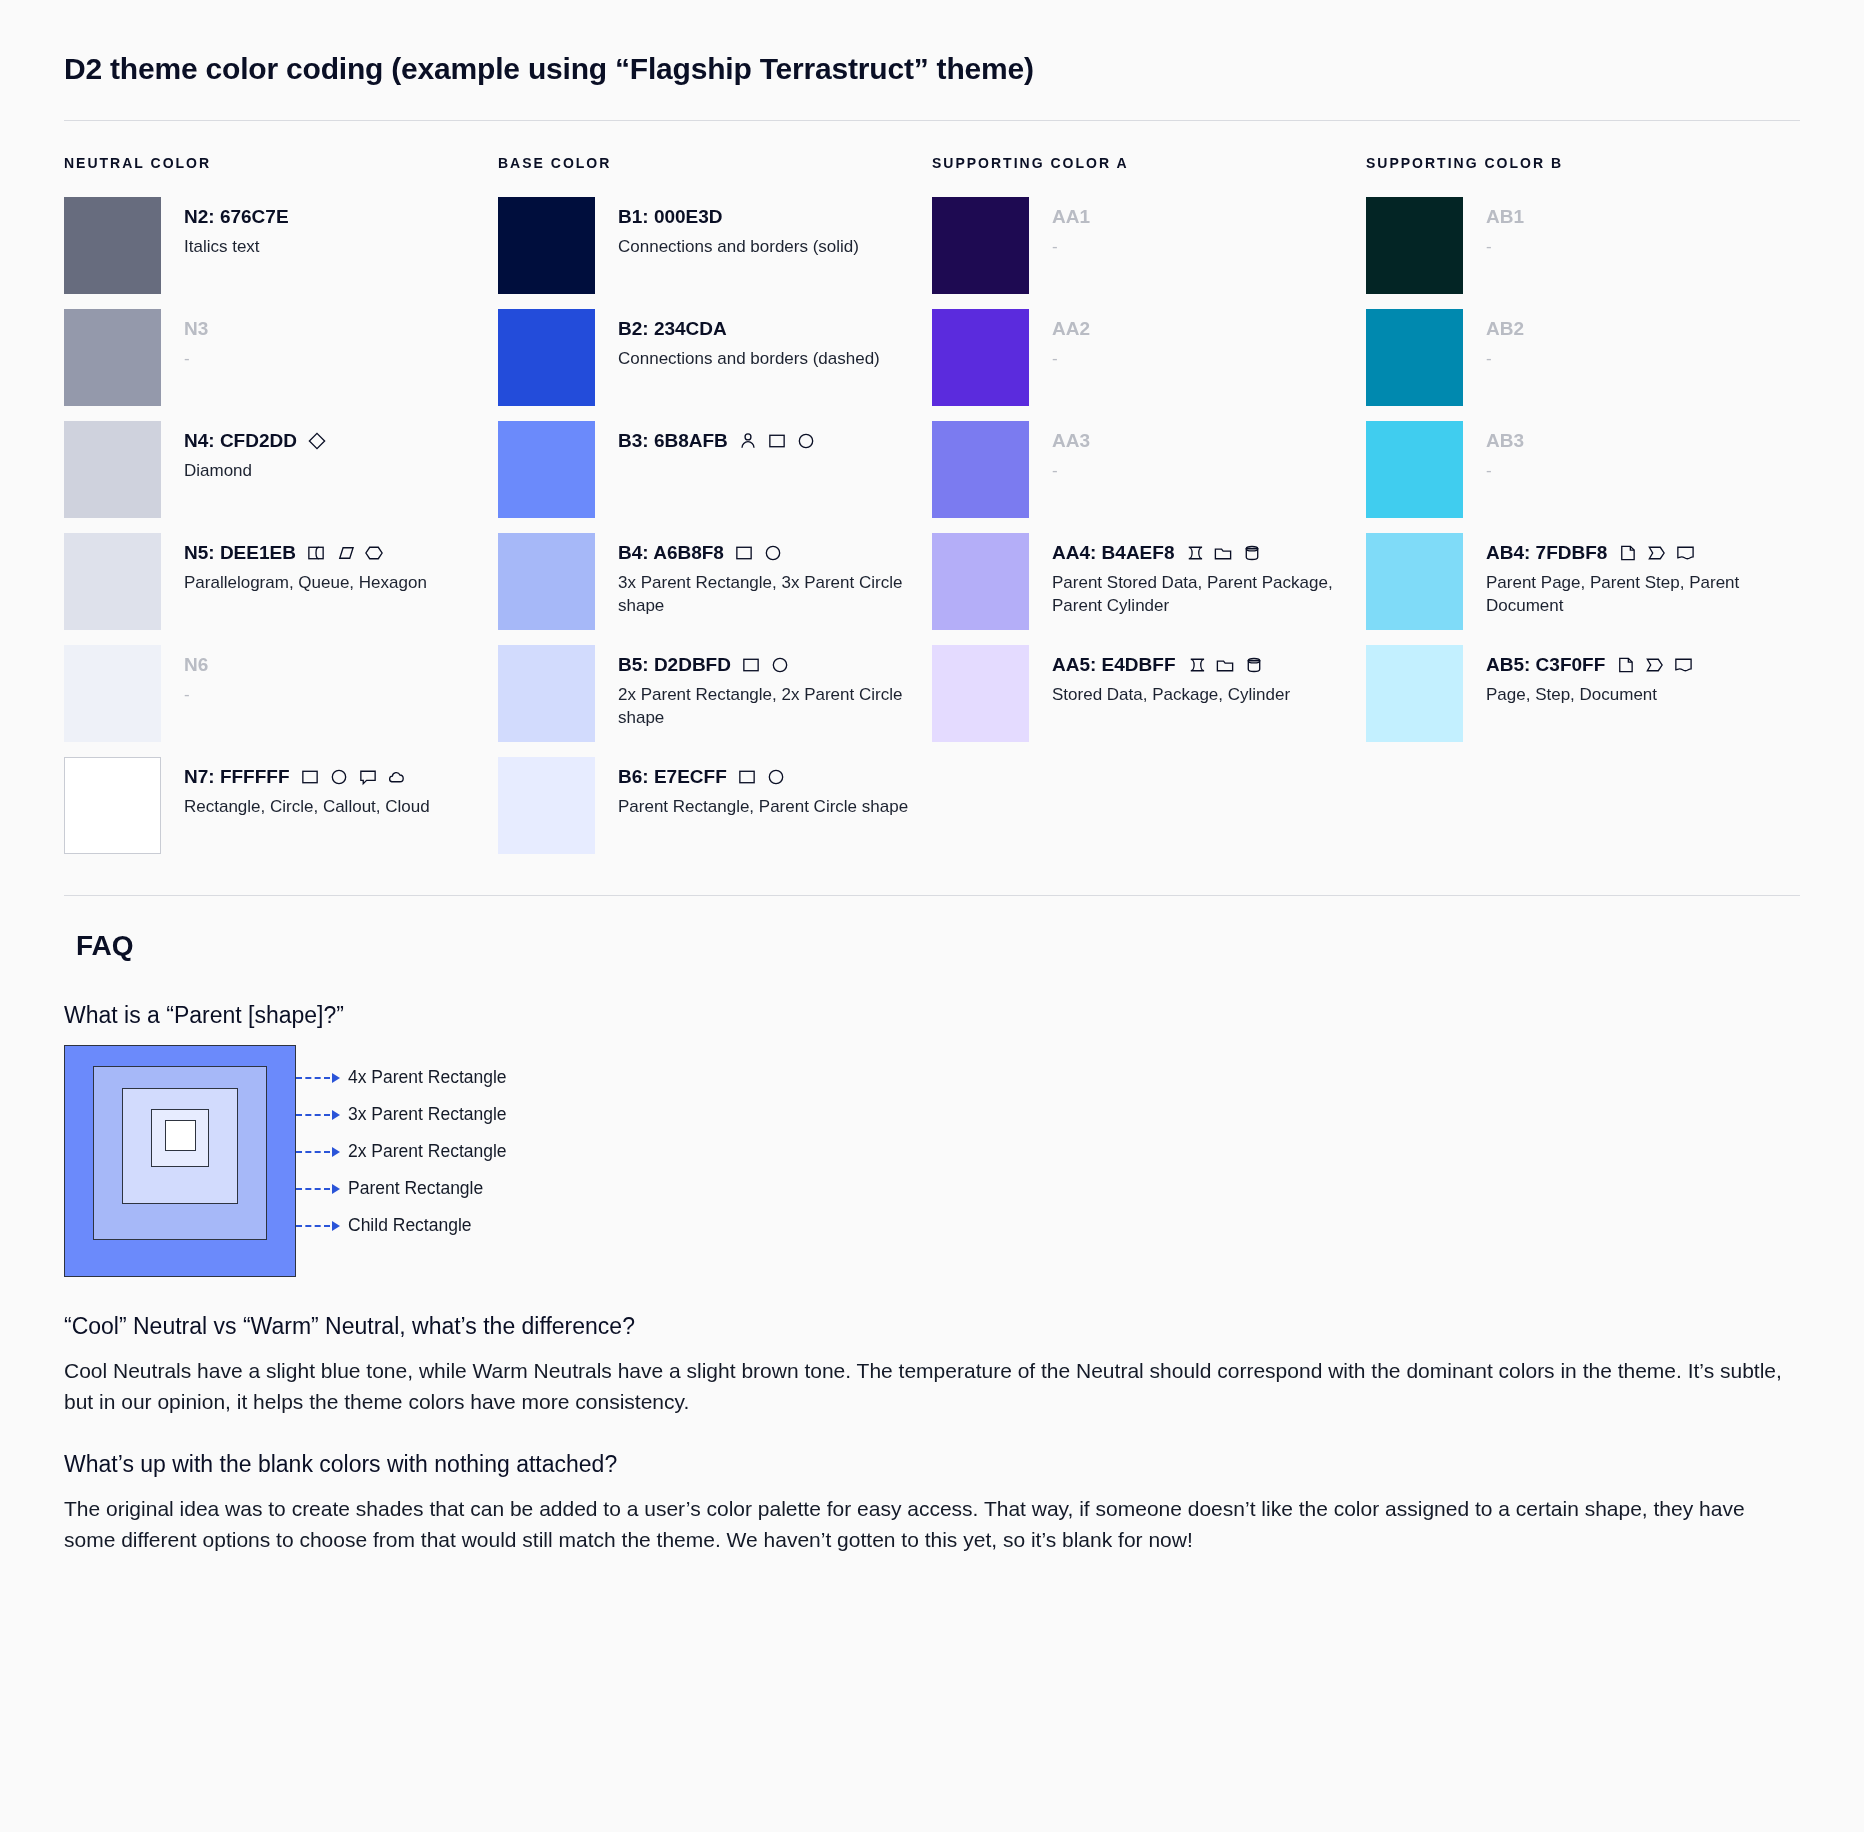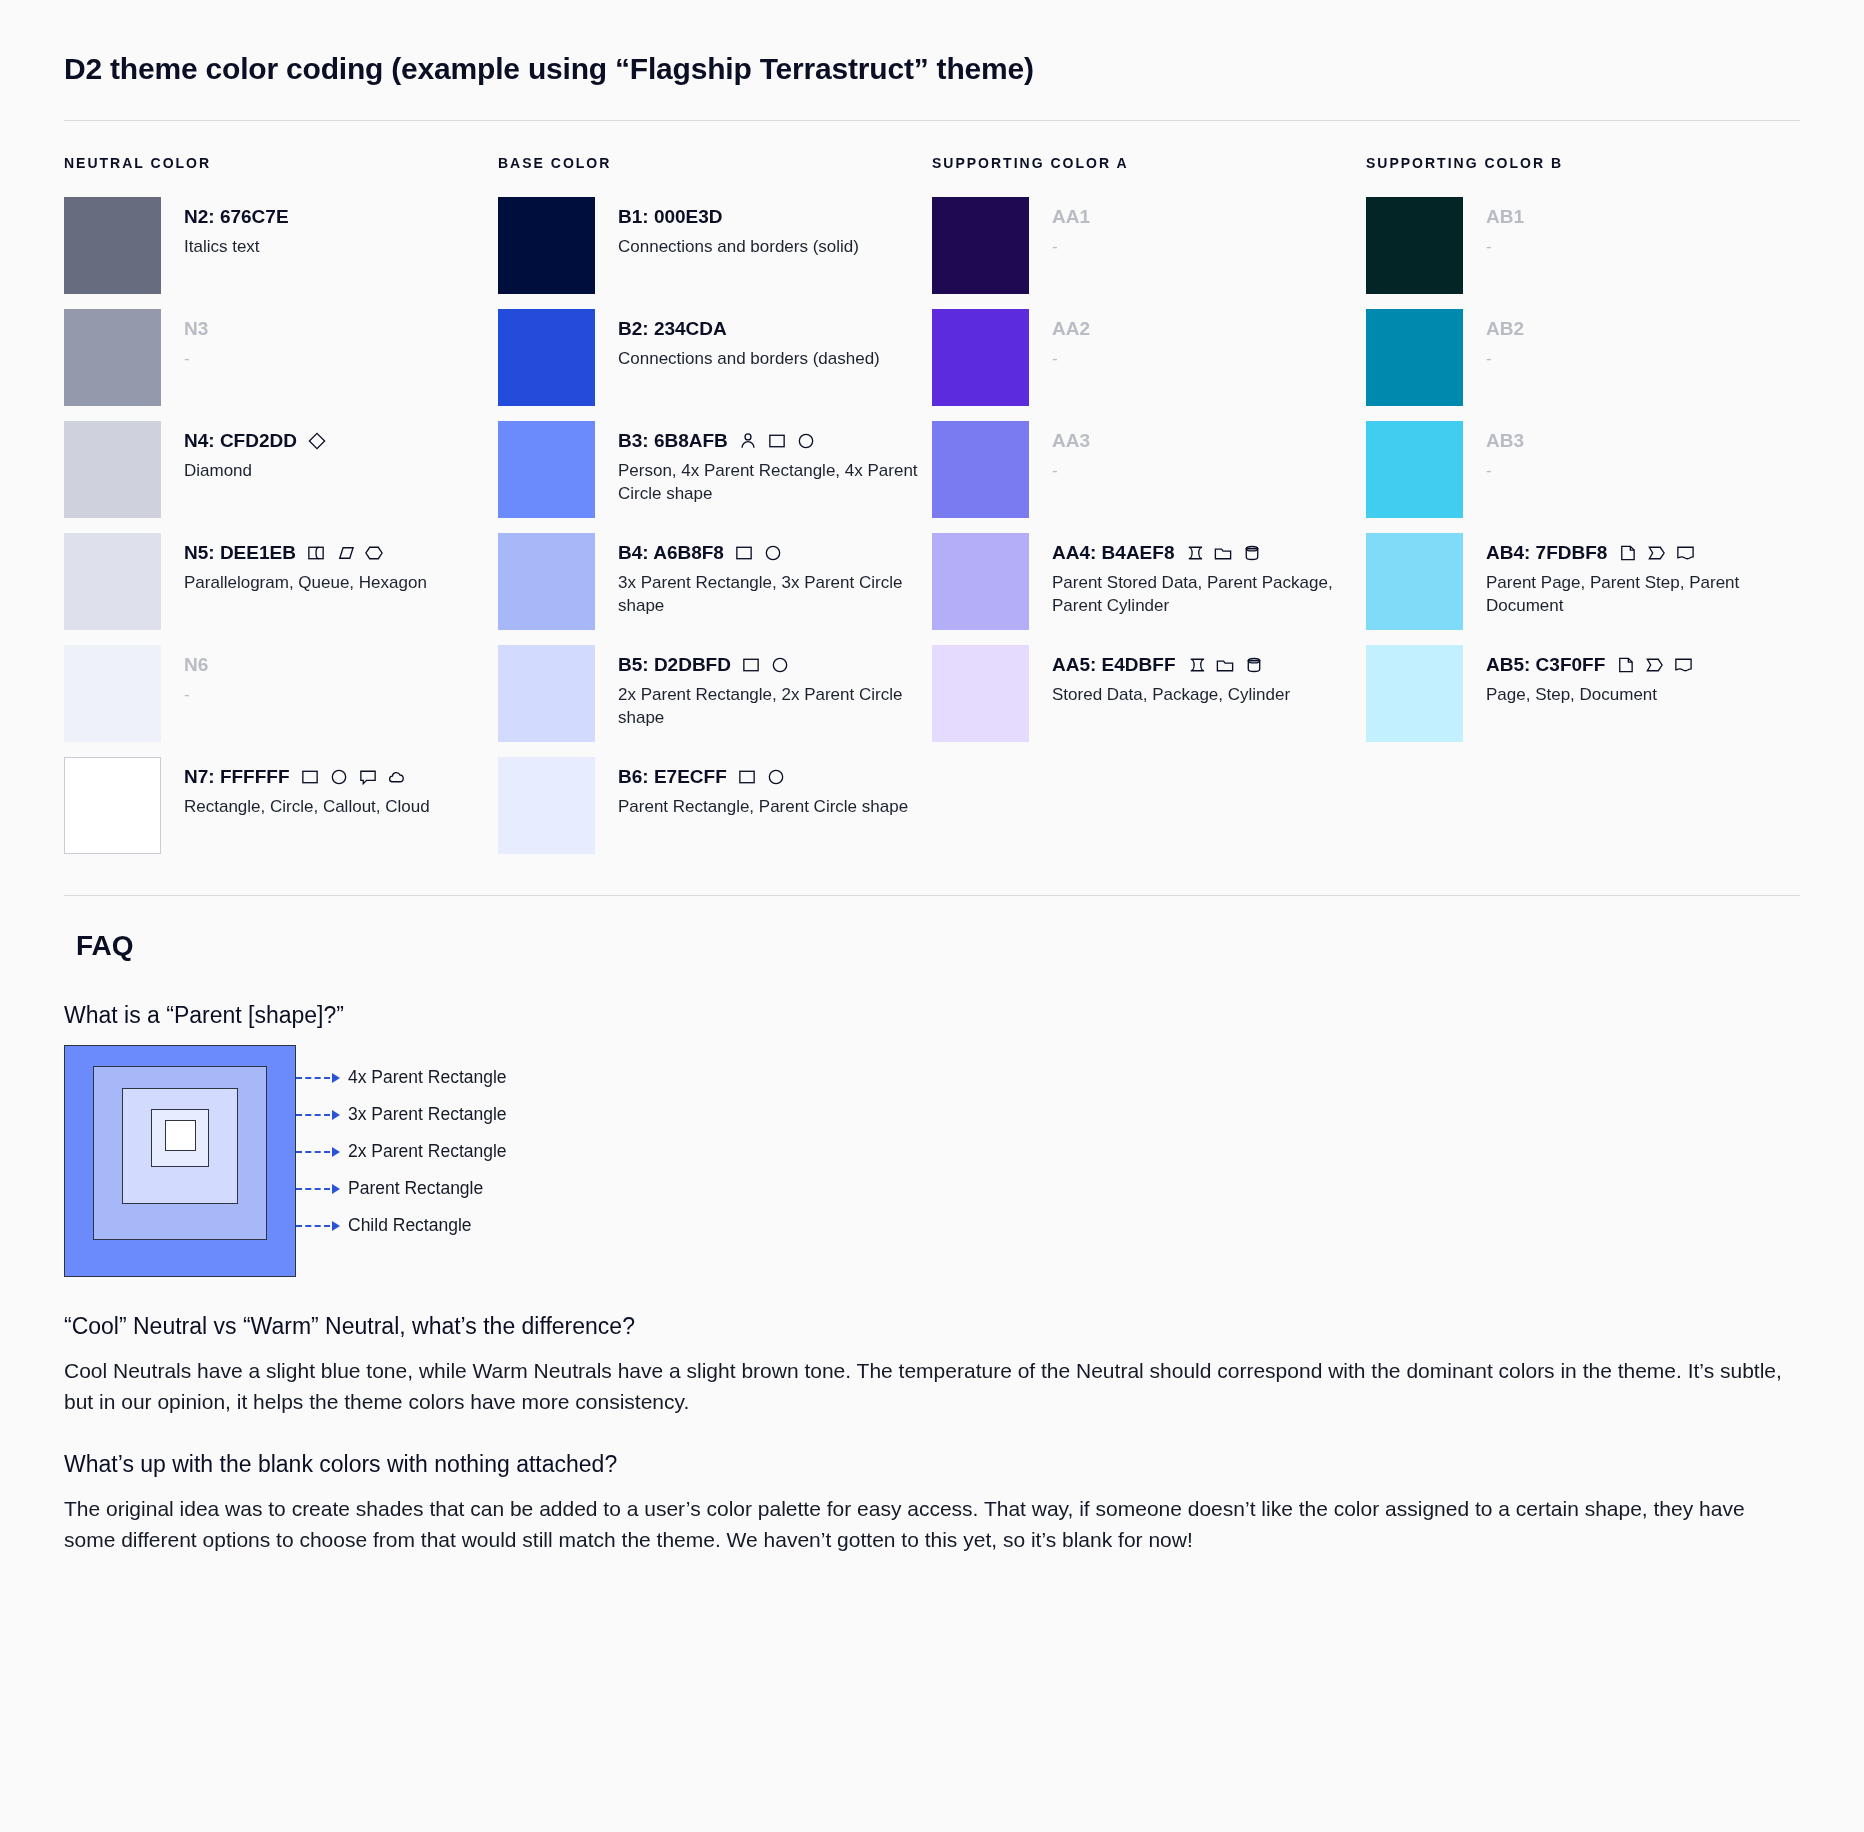--- a/index.html
+++ b/index.html
@@ -265,21 +265,20 @@
                   <path d="M4.2 17.5 a6.3 6.3 0 0 1 12.6 0" stroke="#0A0F25" fill="none" stroke-width="1.4"></path>
                 </svg>
                 <svg width="22" height="20" viewBox="0 0 21 21">
                   <rect x="3" y="4.5" width="15" height="12" stroke="#0A0F25" fill="none" stroke-width="1.4"></rect>
                 </svg>
                 <svg width="22" height="20" viewBox="0 0 21 21">
                   <circle cx="10.5" cy="10.5" r="7" stroke="#0A0F25" fill="none" stroke-width="1.4"></circle>
                 </svg>
               </span>
             </div>
-            <div class="meta-desc">Person, 4x Parent Rectangle, 4x Parent Circle shape</div>
           </div>
         </div>
         <div class="swatch-row">
           <div class="swatch" title="B4: A6B8F8" style="background: rgb(166, 184, 248);"></div>
           <div class="meta">
             <div class="meta-label">
               <span>B4: A6B8F8</span>
               <span class="icons">
                 <svg width="22" height="20" viewBox="0 0 21 21">
                   <rect x="3" y="4.5" width="15" height="12" stroke="#0A0F25" fill="none" stroke-width="1.4"></rect>

